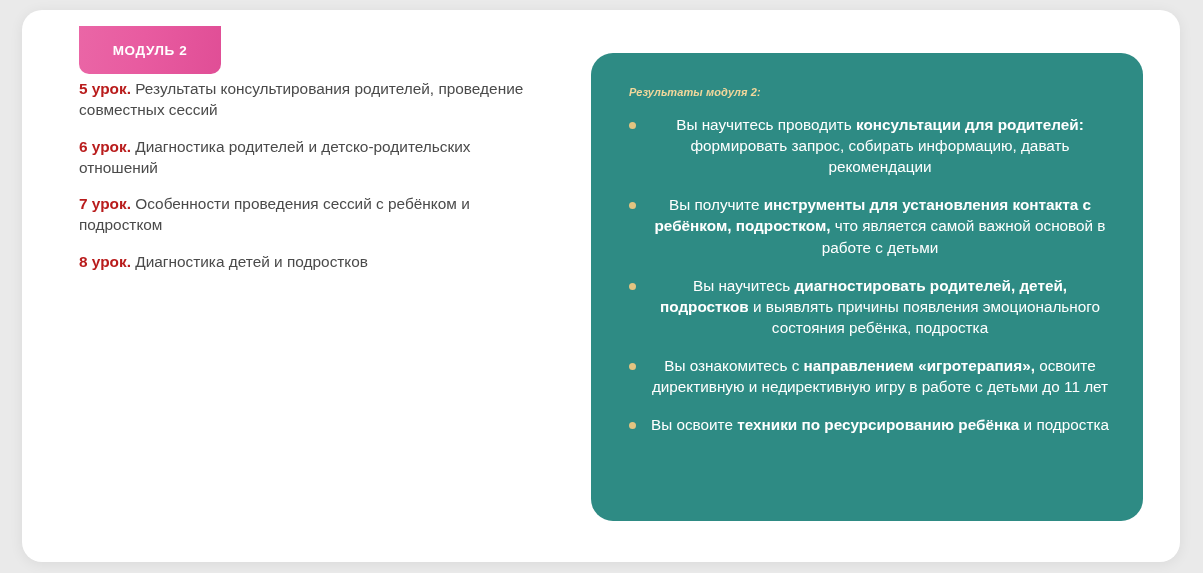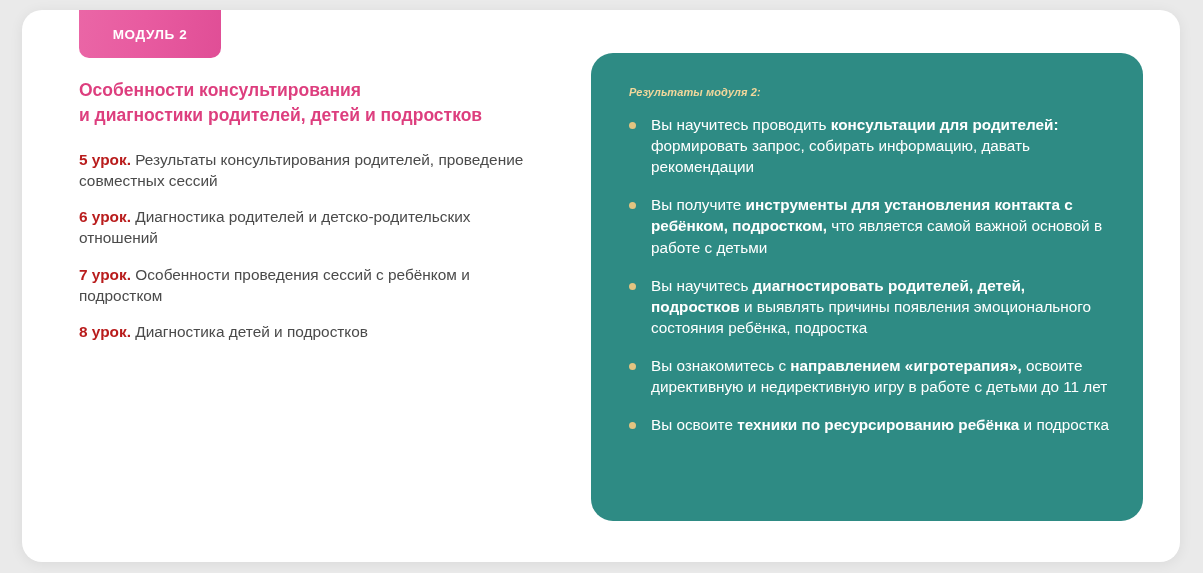--- a/index.html
+++ b/index.html
@@ -33,21 +33,21 @@
     background: #ffffff;
     border-radius: 20px;
     box-shadow: 0 2px 14px rgba(0,0,0,0.07);
     overflow: hidden;
   }
 
   
   .badge {
     position: absolute;
     left: 57px;      
-    top: 0px;
+    top: 16px;
     width: 142px;
     height: 48px;
     background: linear-gradient(100deg, #ea66a6 0%, #e85ba0 45%, #e04e96 100%);
     border-radius: 0 0 10px 10px;
     display: flex;
     align-items: center;
     justify-content: center;
   }
 
   .badge-label {
@@ -101,21 +101,21 @@
 
   .results-title {
     color: #f2d79b;
     font-size: 11px;
     font-weight: bold;
     font-style: italic;
     margin-bottom: 16px;
     letter-spacing: 0.1px;
   }
 
-  .results-list { list-style: none; }
+  .results-list { list-style: none; text-align: center; }
 
   .result-item {
     position: relative;
     padding-left: 22px;
     color: #ffffff;
     font-size: 15.3px;
     line-height: 1.38;
     margin-bottom: 17px;
   }
   .result-item:last-child { margin-bottom: 0; }
@@ -138,24 +138,20 @@
 <div id="root">
 
   <div class="card">
 
     <div class="badge">
       <span class="badge-label">МОДУЛЬ 2</span>
     </div>
 
     <div class="left-col">
 
-      <h2 class="module-title">
-        <span>Особенности консультирования</span><br>
-        <span>и диагностики родителей, детей и подростков</span>
-      </h2>
 
       <div class="lessons">
 
       <p class="lesson"><span class="lesson-num">5 урок.</span><span> Результаты консультирования родителей, проведение совместных сессий</span></p>
           <p class="lesson"><span class="lesson-num">6 урок.</span><span> Диагностика родителей и детско-родительских отношений</span></p>
           <p class="lesson"><span class="lesson-num">7 урок.</span><span> Особенности проведения сессий с ребёнком и подростком</span></p>
           <p class="lesson"><span class="lesson-num">8 урок.</span><span> Диагностика детей и подростков</span></p>
         </div>
 
     </div>

